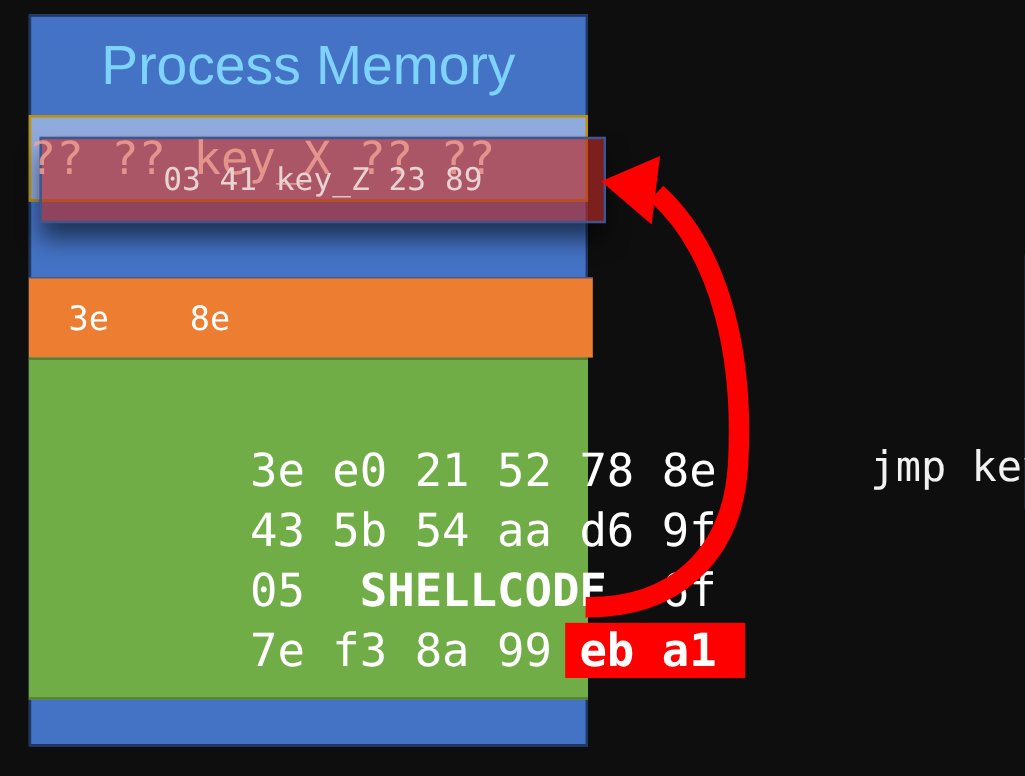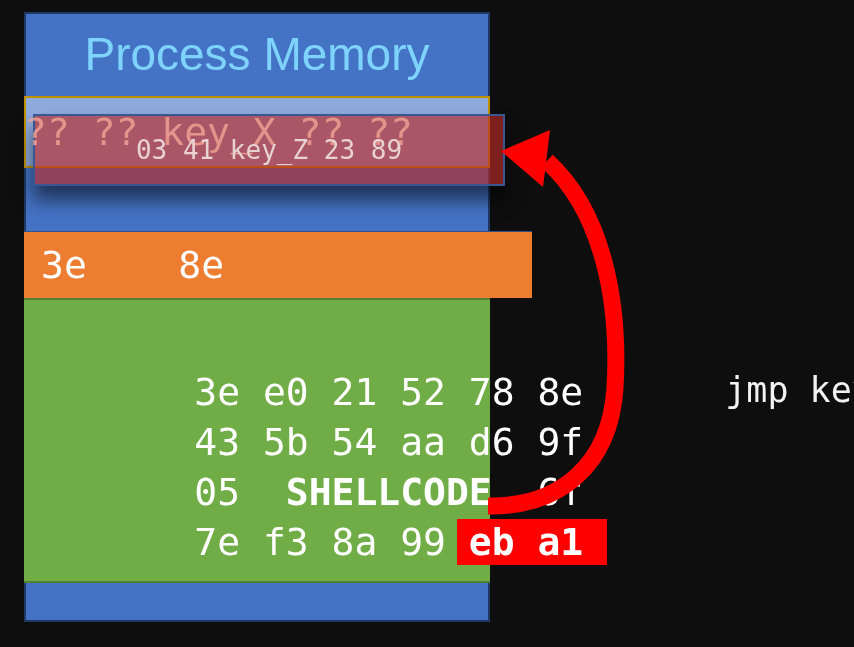--- a/index.html
+++ b/index.html
@@ -44,37 +44,37 @@
   }
   .keyz-layer {
     position:absolute; left:33px; top:114px; width:472px; height:72px;
     display:flex; align-items:center; justify-content:center;
     font-size:26px; color:#E9D2D2; white-space:pre;
     z-index:4;
   }
 
   
   .jailbar {
-    position:absolute; left:24px; top:231px; width:508px; height:67px;
+    position:absolute; left:24px; top:231px; width:470px; height:67px;
     background:#ED7D31; border-top:1px solid #2F528F;
-    display:flex; align-items:center; padding-left:17px;
-    font-size:38px; color:#FFFFFF; white-space:pre;
+    display:flex; align-items:center; padding-left:33px;
+    font-size:28px; color:#FFFFFF; white-space:pre;
     z-index:2;
   }
   .bold { font-weight:bold; }
 
   
   .greenbox {
     position:absolute; left:24px; top:298px; width:466px; height:285px;
     background:#70AD47; border-top:2px solid #548235; border-bottom:2px solid #548235;
     padding-top:17px;
     font-size:38px; color:#FFFFFF;
     z-index:2;
   }
-  .mrow { height:50px; line-height:50px; padding-left:33px; white-space:pre; }
+  .mrow { height:50px; line-height:50px; padding-left:47px; white-space:pre; }
   .hl {
     font-weight:bold; background:#FF0000;
     padding:1px 24px 1px 12px; margin-left:-12px;
   }
 
   
   .arrow-svg { position:absolute; left:0; top:0; width:854px; height:647px; z-index:5; pointer-events:none; }
 
   
   .jmp-label {

